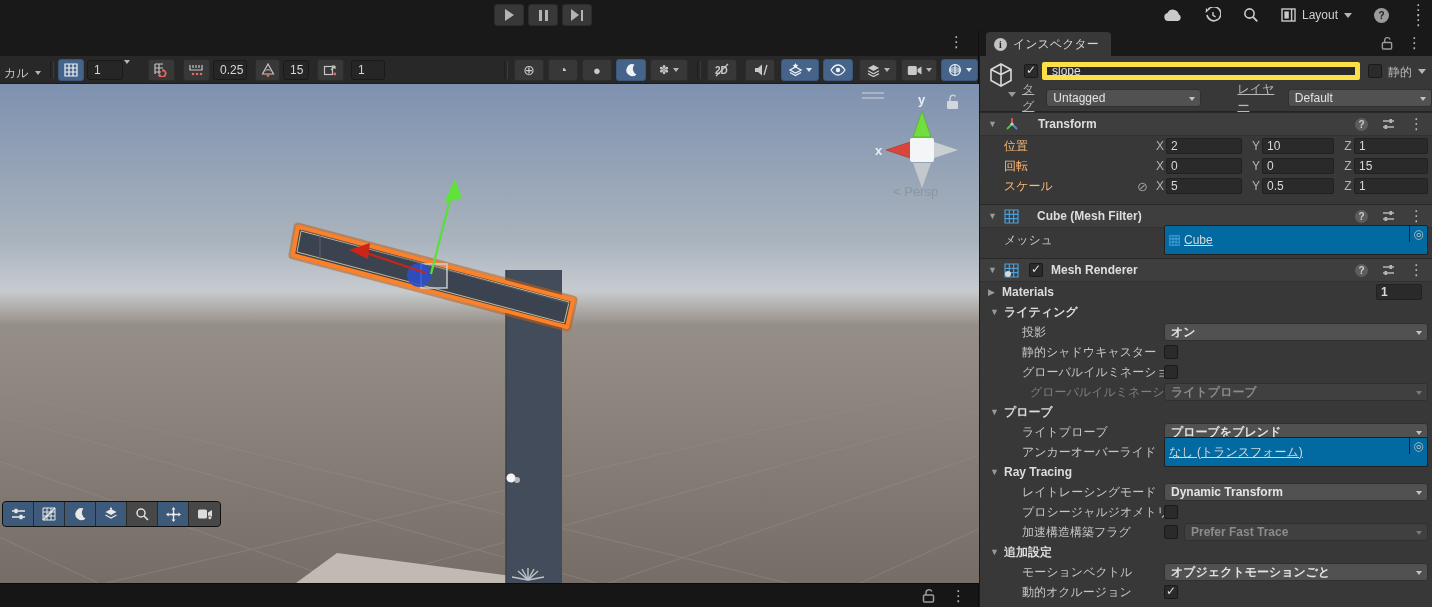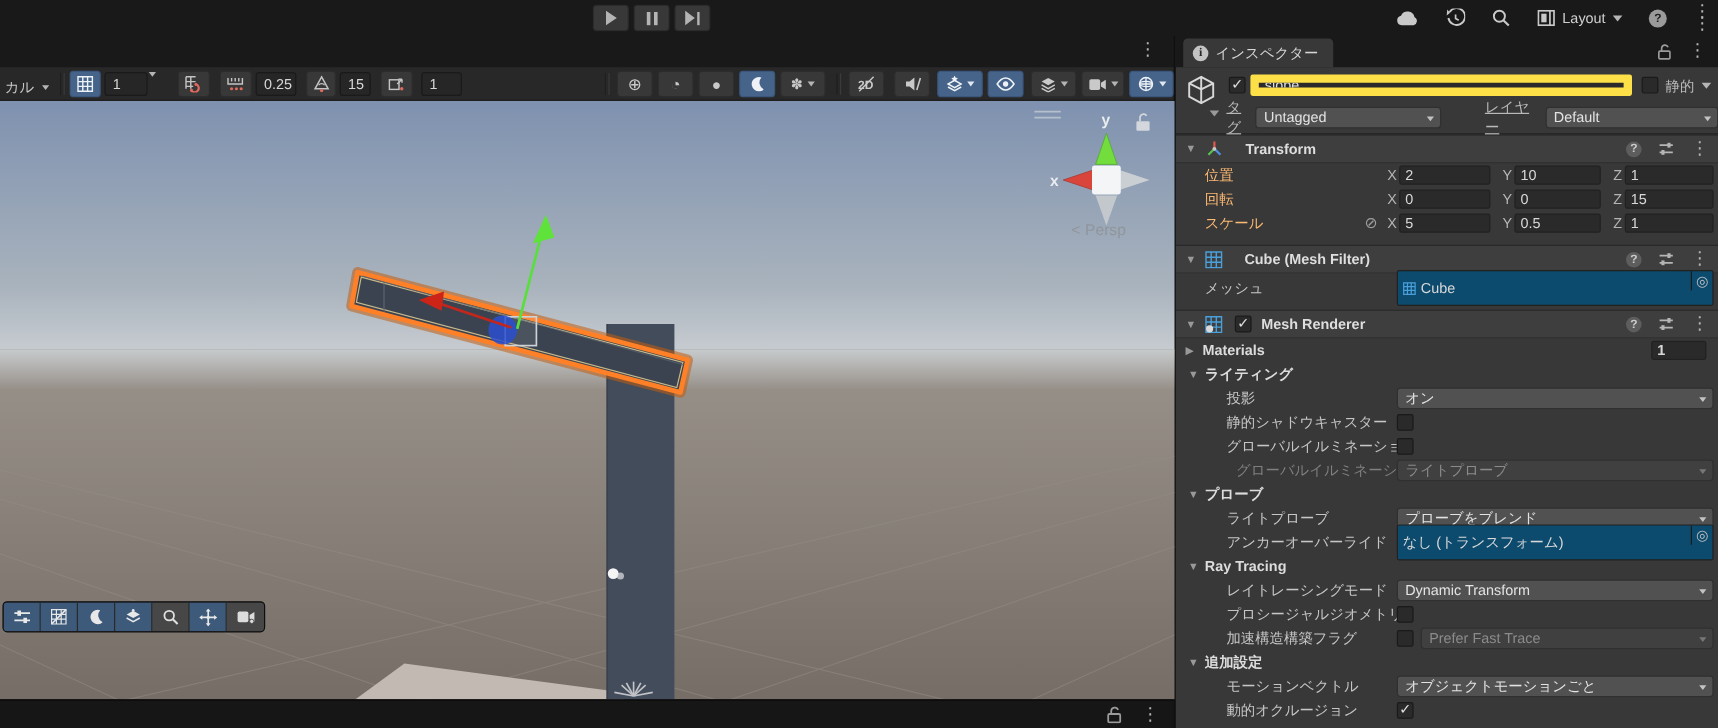--- a/index.html
+++ b/index.html
@@ -60,21 +60,21 @@
   .insp-tabbar .icons { position:absolute; right:10px; top:6px; display:flex; gap:14px; align-items:center; }
 
   .insp-head { position:relative; height:56px; border-bottom:1px solid #232323; }
   .go-icon { position:absolute; left:8px; top:6px; color:#d8d8d8; }
   .go-icon .caret { position:absolute; left:20px; top:30px; border-top-color:#9a9a9a; }
   .checkbox { width:14px; height:14px; background:#2a2a2a; border:1px solid #1a1a1a; border-radius:2px;
               position:relative; flex:none; }
   .checkbox.checked::after { content:"✓"; position:absolute; left:1px; top:-2px; color:#e0e0e0; font-size:12px; }
   .name-check { position:absolute; left:44px; top:8px; }
   .name-field { position:absolute; left:62px; top:6px; width:318px; height:18px; background:#2a2a2a;
-                border:7px solid #fde047; border-radius:2px; color:#e0e0e0; padding:0 5px; font-size:12px;
+                border:5px solid #fde047; border-radius:2px; color:#e0e0e0; padding:0 5px; font-size:12px;
                 font-family:inherit; }
   .static-check { position:absolute; left:388px; top:8px; }
   .static-label { position:absolute; left:408px; top:8px; color:#b9b9b9; }
   .static-caret { position:absolute; left:438px; top:13px; }
   .row2 { position:absolute; left:0; top:32px; width:100%; height:20px; display:flex; align-items:center; }
   .lab { color:#b9b9b9;text-decoration:underline; }
   .dropdown { position:relative; background:#515151; border:1px solid #303030; border-radius:3px; height:18px;
               display:flex; align-items:center; padding:0 18px 0 6px; color:#e3e3e3; white-space:nowrap; overflow:hidden; }
   .dropdown::after { content:""; position:absolute; right:5px; top:7px; width:0; height:0;
               border-left:3.5px solid transparent; border-right:3.5px solid transparent; border-top:4.5px solid #c3c3c3; }
@@ -85,29 +85,29 @@
                  display:flex; align-items:center; padding:0 8px; gap:6px; }
   .comp-title { font-weight:bold; color:#dedede; margin-left:12px; }
   .fold { color:#999; font-size:9px; width:10px; flex:none; }
   .hdr-icons { margin-left:auto; display:flex; gap:14px; align-items:center; }
   .prop-row { height:20px; display:flex; align-items:center; padding:0 4px 0 24px;justify-content:flex-end; }
   .prop-row .lbl { width:160px; flex:none; color:#c6c6c6; white-space:nowrap; overflow:hidden; }
   .prop-row.lvl2 { padding-left:42px; } .prop-row.lvl2 .lbl { width:142px; }
   .prop-row.lvl3 { padding-left:50px; } .prop-row.lvl3 .lbl { width:134px; }
   .prop-row.disabled .lbl { color:#7f7f7f; }
   .value-area { flex:1; display:flex; align-items:center; min-width:0; }
-  .value-area .dropdown { flex:1; }
+  .value-area .dropdown { flex:1;font-weight:bold; }
   .sec-header { height:20px; display:flex; align-items:center; padding:0 10px; gap:4px; font-weight:bold; color:#dcdcdc; }
   .vec-row { height:20px; display:flex; align-items:center; padding:0 4px 0 24px; }
   .vec-row .lbl { flex:1; color:#fdba74; }
   .axis { color:#b4b4b4; width:12px; text-align:center; flex:none; }
   .vec-field { background:#2a2a2a; border:1px solid #212121; border-radius:2px; height:16px; line-height:14px;
                padding:0 4px; color:#d8d8d8; flex:none; }
-  .objfield { position:relative; flex:1; background:#0c4a6e; border:1px solid #212121; border-radius:2px; height:30px;
-              display:flex; align-items:center; gap:4px; padding:0 22px 0 4px; color:#d8d8d8; }
+  .objfield { position:relative; flex:1; background:#0369a1; border:1px solid #212121; border-radius:2px; height:30px;
+              display:flex; align-items:center; gap:4px; padding:0 22px 0 4px; color:#d8d8d8;text-decoration:underline; }
   .picker { position:absolute; right:0; top:0; width:18px; height:16px; display:flex; align-items:center;
             justify-content:center; color:#c0c0c0; border-left:1px solid #1c1c1c; }
   .count-field { width:46px; margin-left:auto; }
   svg text { font-family:"Liberation Sans","DejaVu Sans",sans-serif; }
 </style>
 </head>
 <body>
 
 <div class="app">
 

